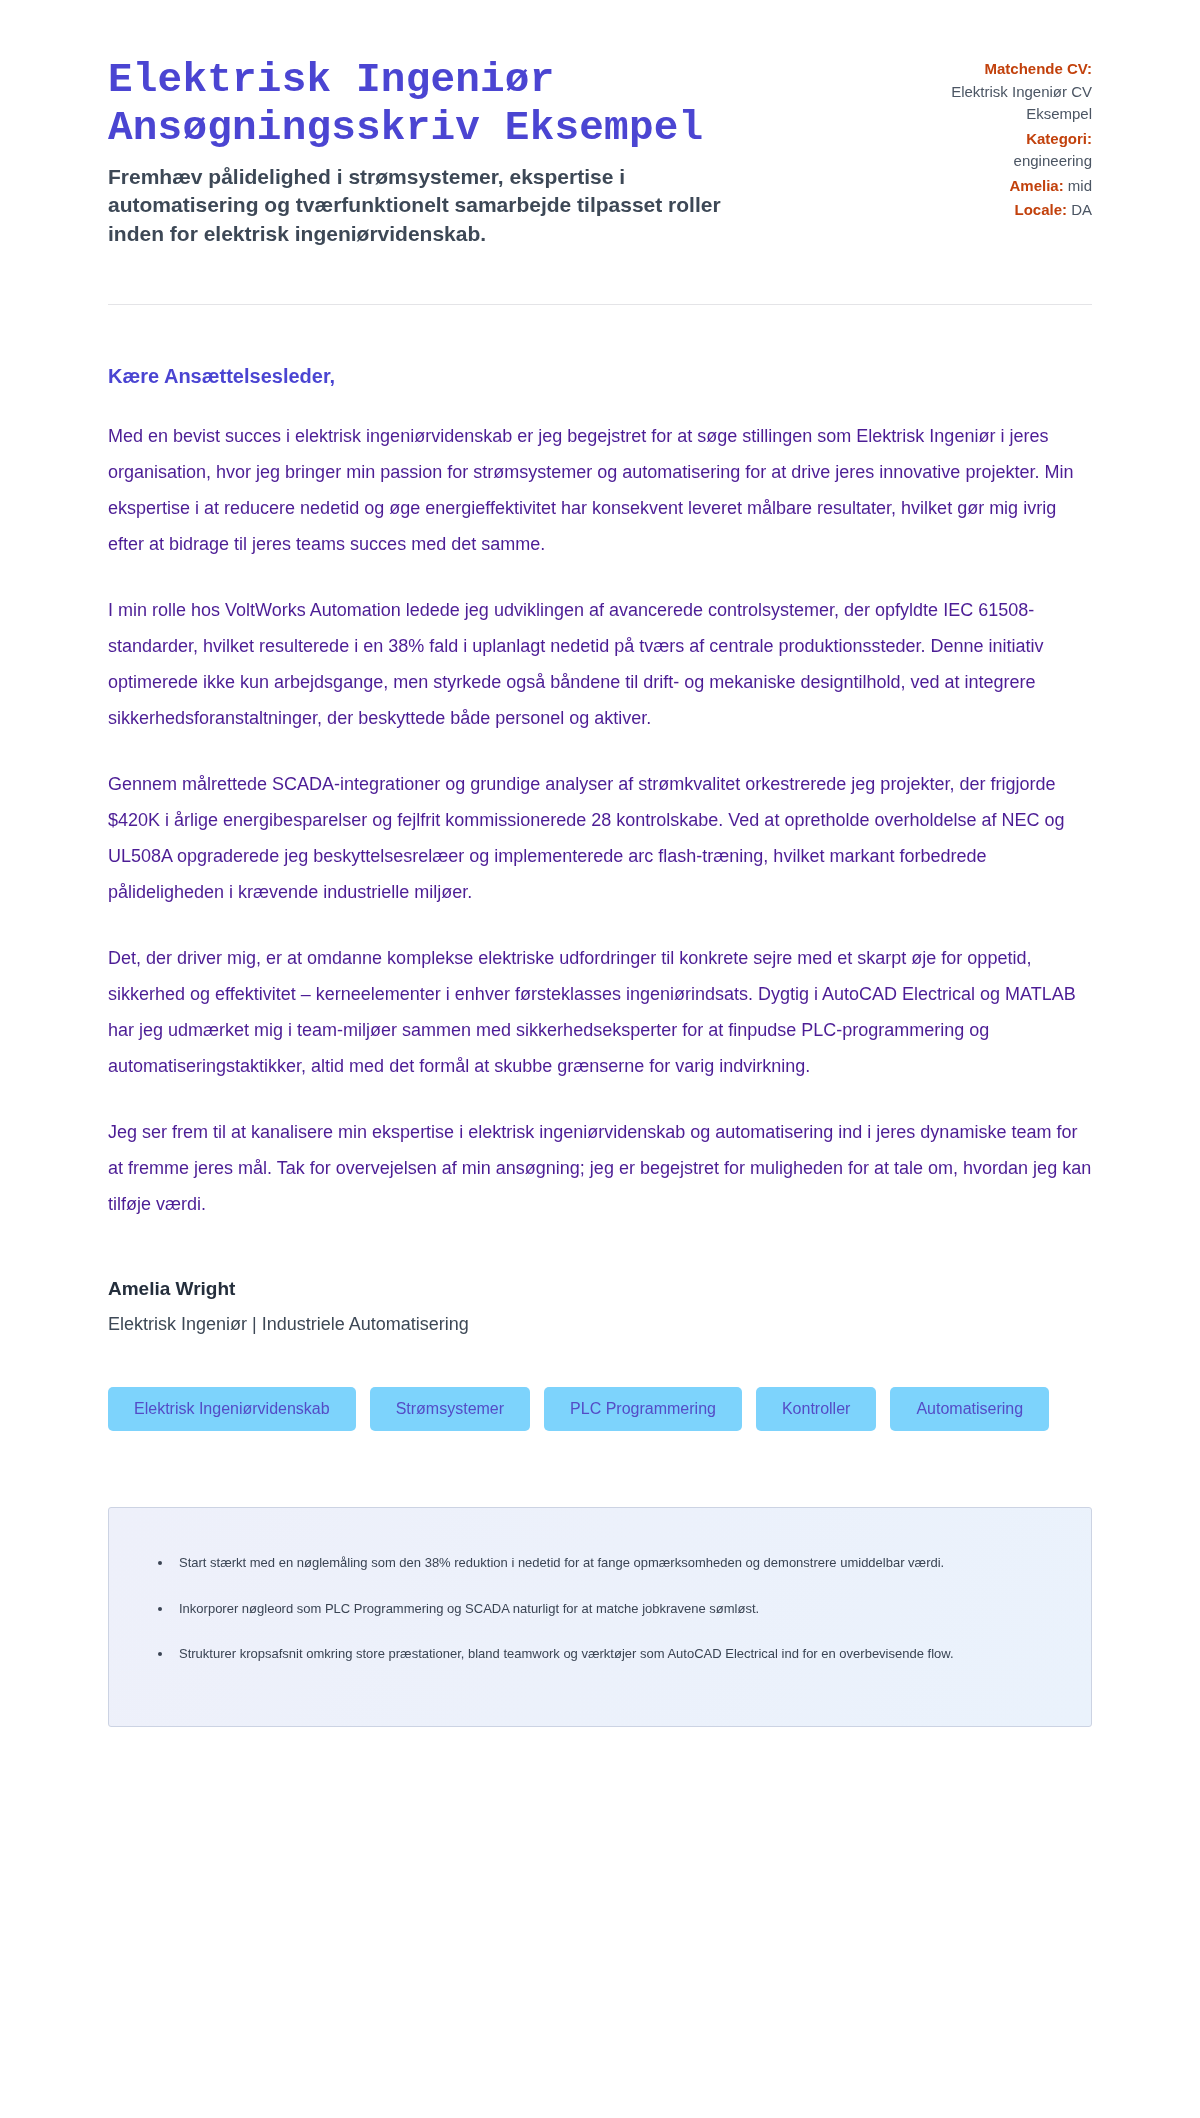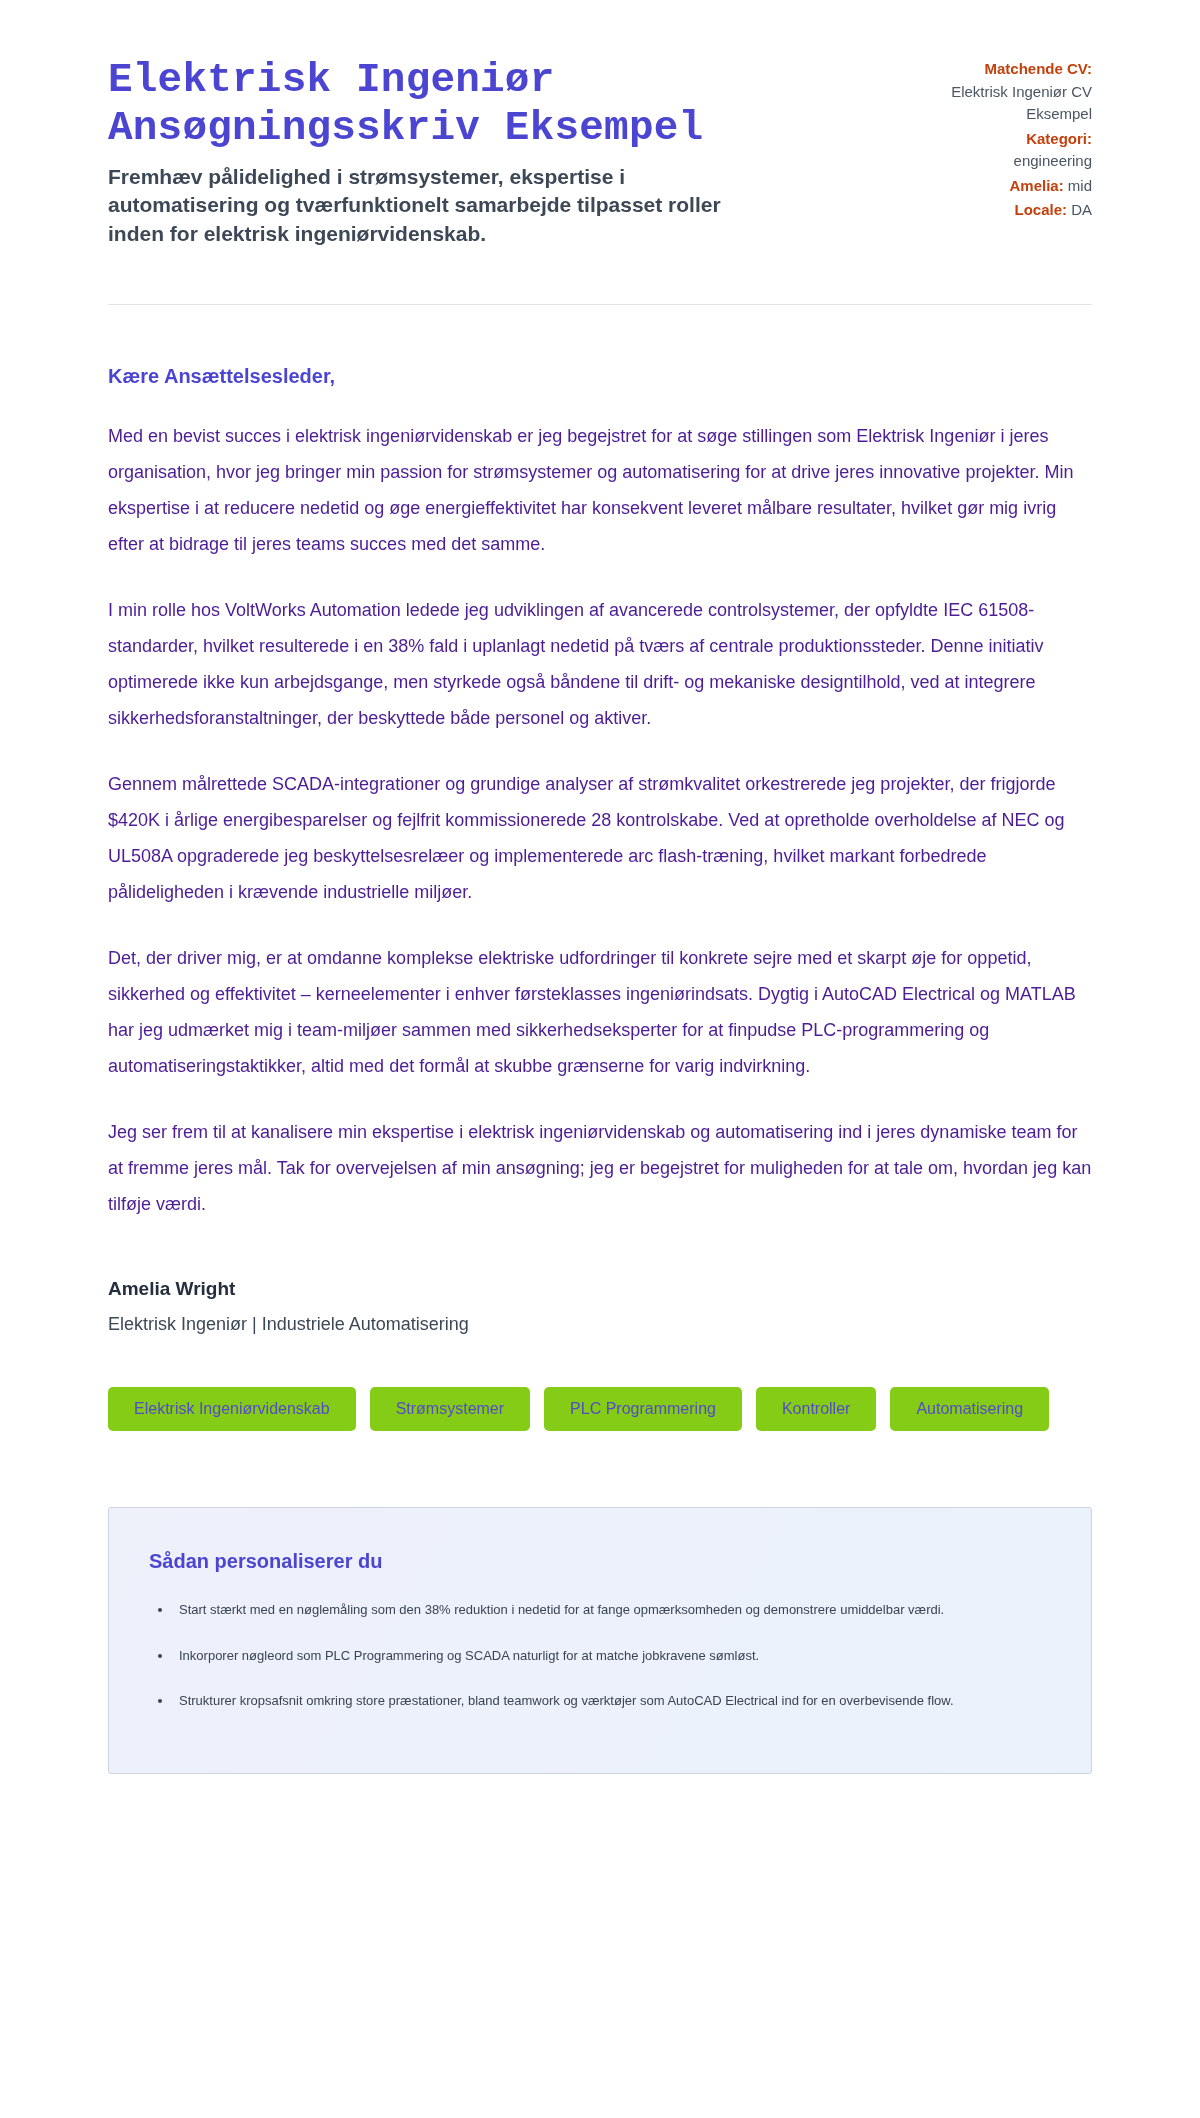--- a/index.html
+++ b/index.html
@@ -91,21 +91,21 @@
 
   
   .tags {
     margin-top: 52px;
     display: flex;
     flex-wrap: wrap;
     gap: 14px;
   }
   .tag {
     display: inline-block;
-    background: #84cc16;
+    background: #7dd3fc;
     color: #544cc6;
     font-size: 16px;
     padding: 13px 26px;
     border-radius: 5px;
     cursor: pointer;
     white-space: nowrap;
   }
 
   
   .tips {
@@ -179,21 +179,20 @@
 
   <div class="tags">
     <span class="tag">Elektrisk Ingeniørvidenskab</span>
     <span class="tag">Strømsystemer</span>
     <span class="tag">PLC Programmering</span>
     <span class="tag">Kontroller</span>
     <span class="tag">Automatisering</span>
   </div>
 
   <section class="tips">
-    <h2 class="tips-heading">Sådan personaliserer du</h2>
     <ul class="tips-list">
       <li>Start stærkt med en nøglemåling som den 38% reduktion i nedetid for at fange opmærksomheden og demonstrere umiddelbar værdi.</li>
       <li>Inkorporer nøgleord som PLC Programmering og SCADA naturligt for at matche jobkravene sømløst.</li>
       <li>Strukturer kropsafsnit omkring store præstationer, bland teamwork og værktøjer som AutoCAD Electrical ind for en overbevisende flow.</li>
     </ul>
   </section>
 
 </div>
 
 </body></html>

